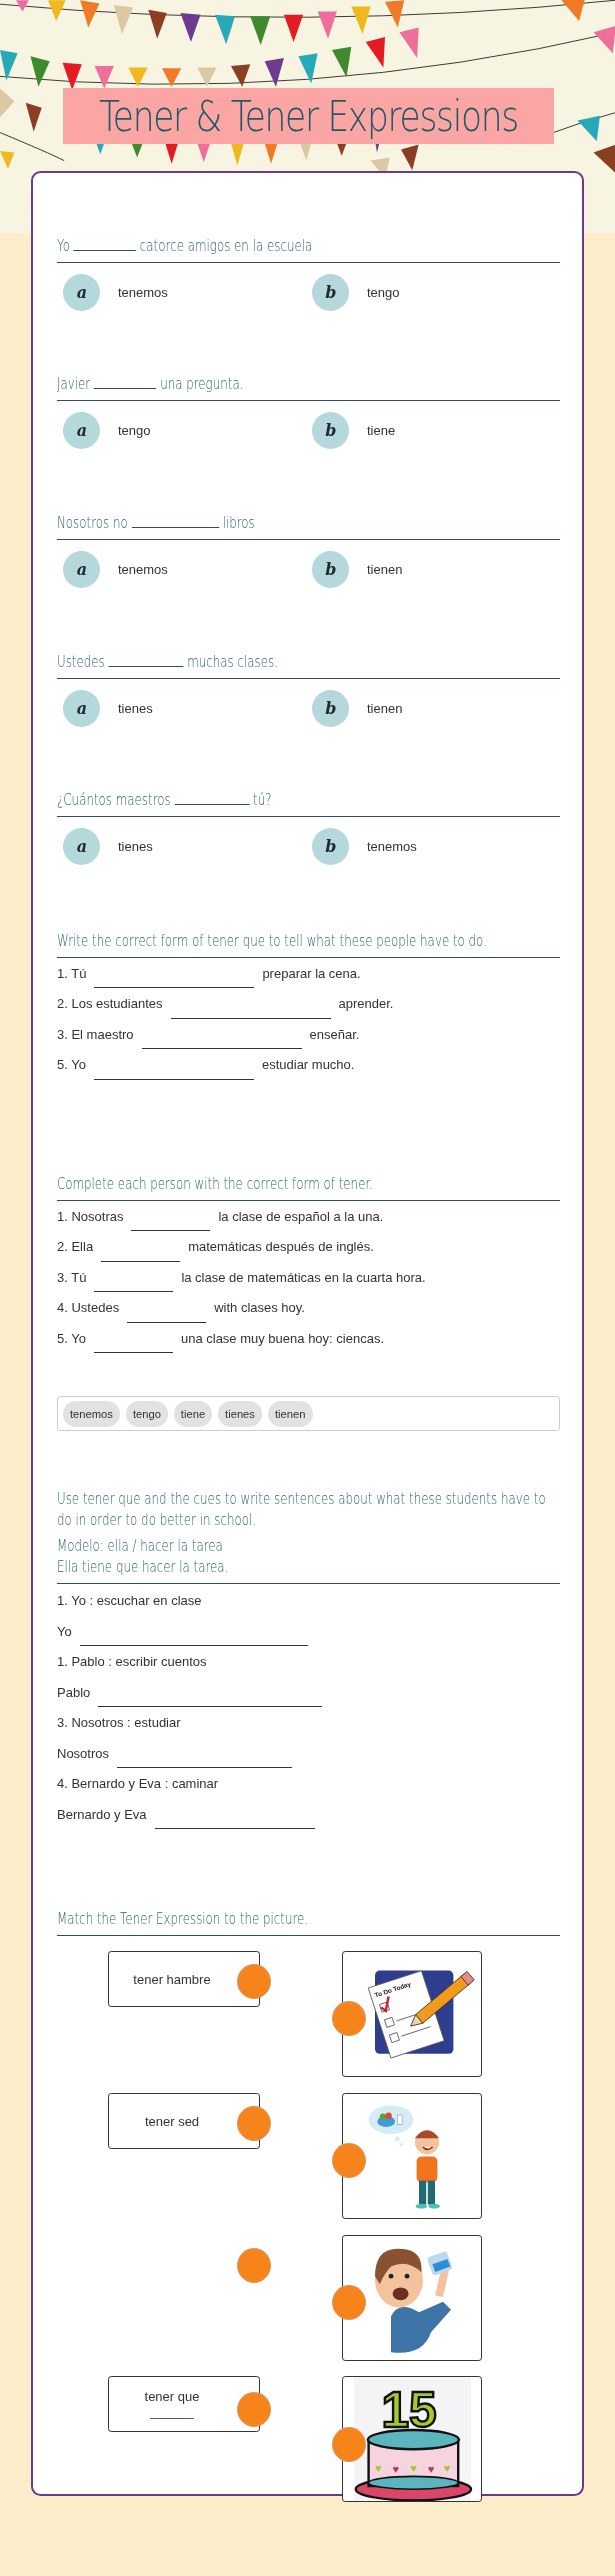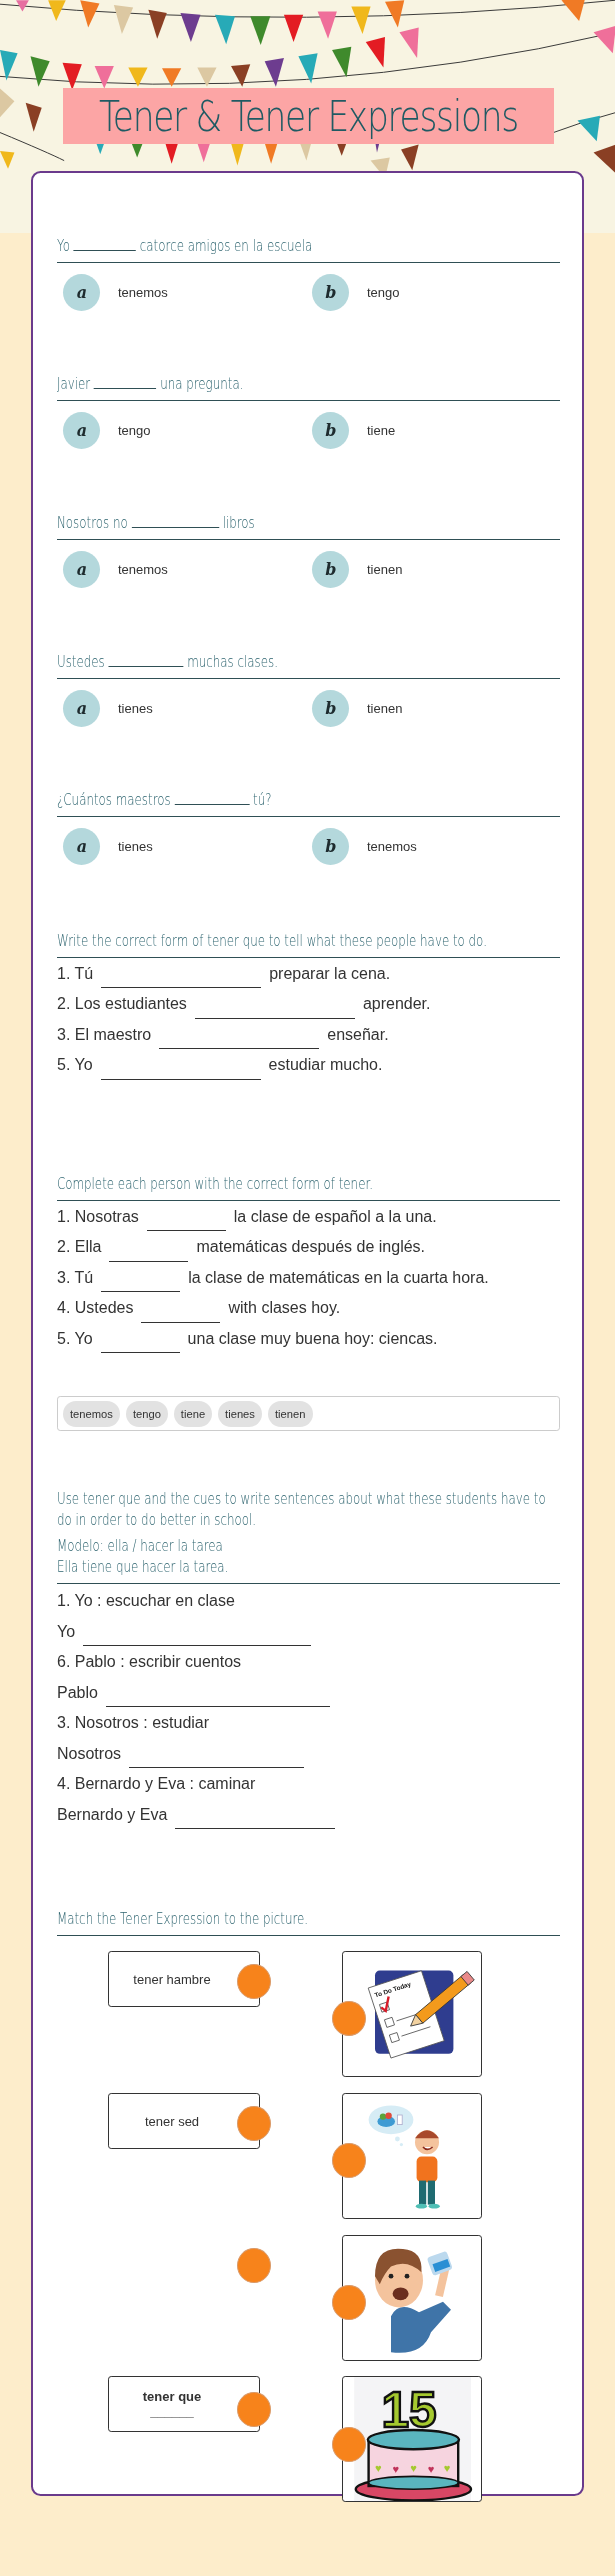--- a/index.html
+++ b/index.html
@@ -54,21 +54,21 @@
     .option { width: 249px; display: flex; align-items: center; cursor: pointer; }
     .bubble {
       width: 37px; height: 37px; border-radius: 50%;
       background: #b4d8dc;
       display: flex; align-items: center; justify-content: center;
       font-family: "DejaVu Serif", serif; font-style: italic; font-weight: bold;
       font-size: 16px; color: #1e2b2e; margin-left: 6.4px;
     }
     .opt-text { margin-left: 17.6px; font-size: 13px; color: #333; }
     .blank-inline { display: inline-block; border-bottom: 1.2px solid #2f4f55; height: 14.4px; vertical-align: baseline; }
-    .fill-row { display: flex; align-items: flex-start; font-size: 16px; color: #333; height: 30.5px; line-height: 16px; }
+    .fill-row { display: flex; align-items: flex-start; font-size: 13px; color: #333; height: 30.5px; line-height: 16px; }
     .fill-blank { display: inline-block; border-bottom: 1.2px solid #333; height: 22.4px; margin: 0 8px; }
     .chip-box {
       border: 0.8px solid #ccc; border-radius: 3.2px; height: 35px; display: flex;
       align-items: center; padding-left: 4.8px;
     }
     .chip {
       background: #e2e2e2; border-radius: 13px; padding: 0 7.2px; height: 26px;
       display: flex; align-items: center; margin-right: 5.6px; font-size: 11.2px; color: #333;
       cursor: grab;
     }
@@ -311,21 +311,21 @@
     <div class="q-title wrap">Use tener que and the cues to write sentences about what these students have to do in order to do better in school.</div>
     <div class="q-title" style="margin-top:4.8px;">Modelo: ella / hacer la tarea</div>
     <div class="q-title">Ella tiene que hacer la tarea.</div>
     <div class="rule"></div>
     <div style="margin-top:9.6px;">
       <div class="fill-row">1. Yo : escuchar en clase</div>
       <div class="fill-row">
           <span>Yo</span>
           <span class="fill-blank" style="width:228px;"></span>
         </div>
-      <div class="fill-row">6. Pablo : escribir cuentos</div>
+      <div class="fill-row">1. Pablo : escribir cuentos</div>
       <div class="fill-row">
           <span>Pablo</span>
           <span class="fill-blank" style="width:224px;"></span>
         </div>
       <div class="fill-row">3. Nosotros : estudiar</div>
       <div class="fill-row">
           <span>Nosotros</span>
           <span class="fill-blank" style="width:175px;"></span>
         </div>
       <div class="fill-row">4. Bernardo y Eva : caminar</div>
@@ -346,21 +346,21 @@
     <div class="dot" style="left:180px; top:55px;"></div>
 
     <div class="match-left" style="left:51px; top:184px;">
         <span>tener sed</span>
       </div>
     <div class="dot" style="left:180px; top:197px;"></div>
 
     <div class="dot" style="left:180px; top:339px;"></div>
 
     <div class="match-left" style="left:51px; top:467px;">
-        <span style="width:88px;font-weight:bold;">tener que ______</span>
+        <span style="width:88px;">tener que ______</span>
       </div>
     <div class="dot" style="left:180px; top:483px;"></div>
 
     <div class="match-right" style="left:285px; top:42px;">
       <svg width="140" height="126" viewBox="0 0 175 157">
         <rect x="40" y="23" width="98" height="104" rx="6" fill="#2f3d8f"></rect>
         <g transform="rotate(-18 85 80)">
           <rect x="45" y="30" width="70" height="92" fill="#fff" stroke="#555"></rect>
           <text x="50" y="44" font-size="8" font-weight="bold" font-family="Liberation Sans, sans-serif" fill="#111">To Do Today</text>
           <rect x="52" y="54" width="10" height="10" fill="#fff" stroke="#555"></rect>

